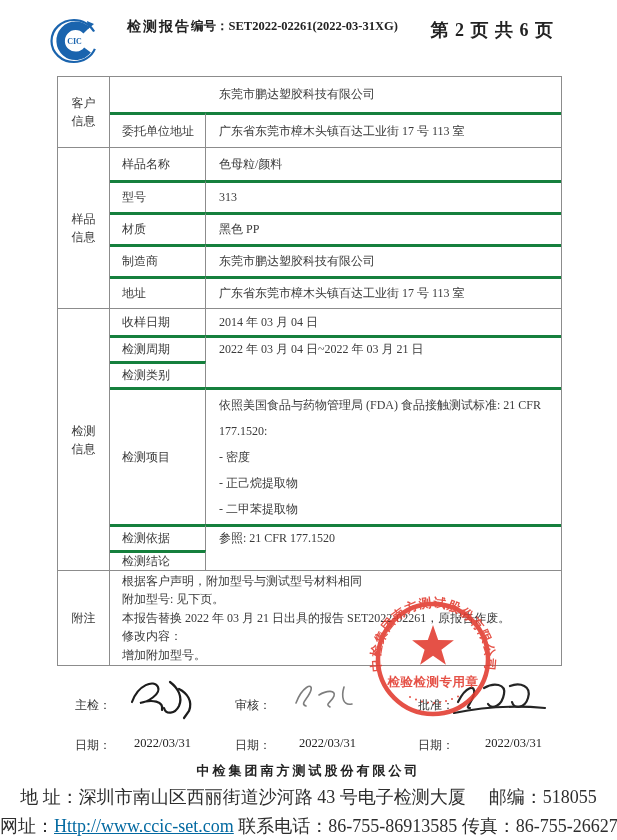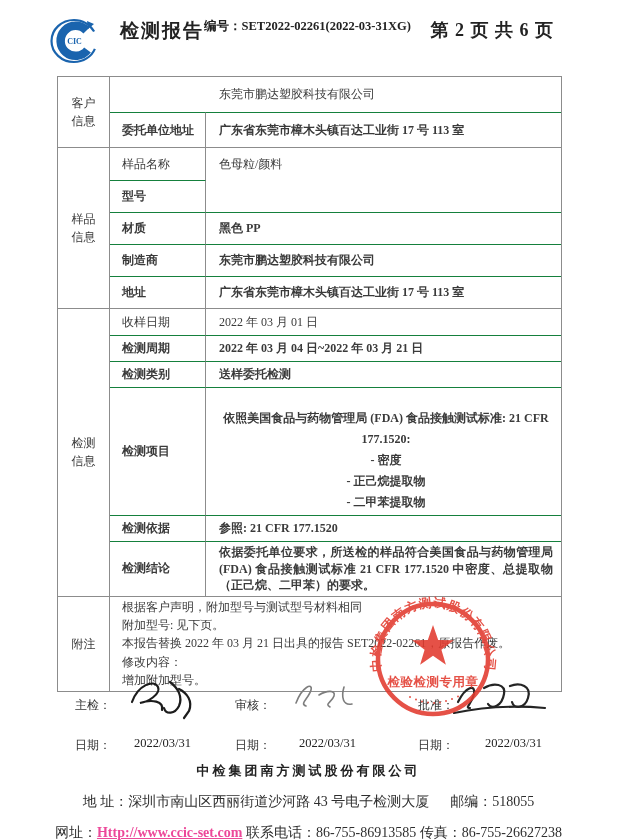--- a/index.html
+++ b/index.html
@@ -6,55 +6,55 @@
   html,body { background:#ffffff; }
   .page {
     position:relative; width:617px; height:840px; background:#fff;
     font-family:"Liberation Serif","DejaVu Serif",serif;
     color:#3a3a3a; font-size:12px; overflow:hidden;
   }
   
   .header { position:absolute; left:49px; top:18px; width:505px; height:46px;
             display:flex; align-items:flex-start; }
   .logo { width:50px; height:46px; flex:0 0 auto; }
-  .hdr-title { font-weight:bold; font-size:19px; color:#222; margin-left:21px; letter-spacing:2px; }
+  .hdr-title { font-weight:bold; font-size:14px; color:#222; margin-left:28px; letter-spacing:2px; }
   .hdr-serial { font-weight:bold; font-size:12.5px; color:#222; white-space:nowrap; }
   .hdr-page { font-weight:bold; font-size:18px; color:#222; margin-left:auto; white-space:nowrap; letter-spacing:1px; }
   
   .report-table { position:absolute; left:57px; top:76px; width:505px;
                   border:1px solid #8c8c8c; background:#fff; }
   .sec { display:grid; grid-template-columns:52px 96px 1fr; }
   .sec + .sec { border-top:1px solid #8c8c8c; }
   .cat { grid-column:1; border-right:1px solid #8c8c8c;
          display:flex; align-items:center; justify-content:center;
          text-align:center; white-space:pre-line; line-height:18px; }
   .lbl { grid-column:2; border-right:1px solid #8c8c8c;
          display:flex; align-items:center; padding-left:12px; }
   .val { grid-column:3; display:flex; align-items:center; padding-left:13px; padding-right:8px; }
-  .rt  { border-top:1px solid #15803d;font-weight:bold; }
+  .rt  { border-top:3px solid #15803d; }
   .r35 { min-height:35px; }
   .r32 { min-height:32px; }
   .r26 { min-height:26px; }
-  .val.multiline { display:block; white-space:pre-line; line-height:21px; padding-top:20px; padding-bottom:2px;text-align:center; }
+  .val.multiline { display:block; white-space:pre-line; line-height:26px; padding-top:2px; padding-bottom:2px; }
   .val.conclusion { display:block; line-height:16.5px; padding-top:2px; padding-bottom:2px; text-align:justify; }
   .notes-sec { display:grid; grid-template-columns:52px 1fr; border-top:1px solid #8c8c8c; }
   .notes-content { padding:1px 8px 1px 12px; white-space:pre-line; line-height:18.4px; }
   
   .sign-area { position:absolute; left:0; top:644px; width:501px; height:112px; z-index:2;text-align:right; }
   .sig-label { position:absolute; font-size:12px; color:#333; }
   .sig-date  { position:absolute; font-size:12.5px; color:#222; font-family:"Liberation Serif",serif; }
   .sig-svg { position:absolute; }
   
   .stamp { position:absolute; left:358px; top:584px; width:150px; height:150px;
            z-index:5; opacity:0.88; pointer-events:none; }
   
   .footer { position:absolute; left:0; top:762px; width:617px; text-align:center; color:#2e2e2e; }
   .f-company { font-weight:bold; font-size:13px; letter-spacing:3px; color:#222; }
-  .f-line { margin-top:13px; font-size:14px; white-space:nowrap; }
-  .f-link { color:#ec4899; text-decoration:underline;font-weight:bold; }
+  .f-line { margin-top:5px; font-size:18px; white-space:nowrap; }
+  .f-link { color:#0369a1; text-decoration:underline; }
 </style>
 </head>
 <body>
 
 <div class="page">
 
   <div class="header">
     <svg class="logo" viewBox="0 0 50 46">
       <ellipse cx="25" cy="23" rx="22.5" ry="21" fill="none" stroke="#1a64ae" stroke-width="2.2" stroke-dasharray="118 12" stroke-dashoffset="-8"></ellipse>
       <polygon points="38,3 45,6 39,11" fill="#1a64ae"></polygon>
@@ -76,46 +76,45 @@
       <div class="lbl r35 rt">委托单位地址</div>
       <div class="val r35 rt">广东省东莞市樟木头镇百达工业街 17 号 113 室</div>
     </div>
 
     <div class="sec">
       <div class="cat" style="grid-row:1 / span 5">样品
 信息</div>
       <div class="lbl r32">样品名称</div>
       <div class="val r32">色母粒/颜料</div>
       <div class="lbl r32 rt">型号</div>
+      <div class="val r32 rt">313</div>
       <div class="lbl r32 rt">材质</div>
       <div class="val r32 rt">黑色 PP</div>
       <div class="lbl r32 rt">制造商</div>
       <div class="val r32 rt">东莞市鹏达塑胶科技有限公司</div>
       <div class="lbl r32 rt">地址</div>
       <div class="val r32 rt">广东省东莞市樟木头镇百达工业街 17 号 113 室</div>
     </div>
 
     <div class="sec">
       <div class="cat" style="grid-row:1 / span 6">检测
 信息</div>
       <div class="lbl r26">收样日期</div>
-      <div class="val r26">2022 年 03 月 01 日</div>
+      <div class="val r26">2014 年 03 月 04 日</div>
       <div class="lbl r26 rt">检测周期</div>
       <div class="val r26 rt">2022 年 03 月 04 日~2022 年 03 月 21 日</div>
       <div class="lbl r26 rt">检测类别</div>
-      <div class="val r26 rt">送样委托检测</div>
       <div class="lbl rt">检测项目</div>
       <div class="val rt multiline">依照美国食品与药物管理局 (FDA) 食品接触测试标准: 21 CFR 177.1520:
 - 密度
 - 正己烷提取物
 - 二甲苯提取物</div>
       <div class="lbl r26 rt">检测依据</div>
       <div class="val r26 rt">参照: 21 CFR 177.1520</div>
       <div class="lbl rt">检测结论</div>
-      <div class="val rt conclusion">依据委托单位要求，所送检的样品符合美国食品与药物管理局 (FDA) 食品接触测试标准 21 CFR 177.1520 中密度、总提取物（正己烷、二甲苯）的要求。</div>
     </div>
 
     <div class="notes-sec">
       <div class="cat">附注</div>
       <div class="notes-content">根据客户声明，附加型号与测试型号材料相同
 附加型号: 见下页。
 本报告替换 2022 年 03 月 21 日出具的报告 SET2022-02261，原报告作废。
 修改内容：
 增加附加型号。</div>
     </div>

